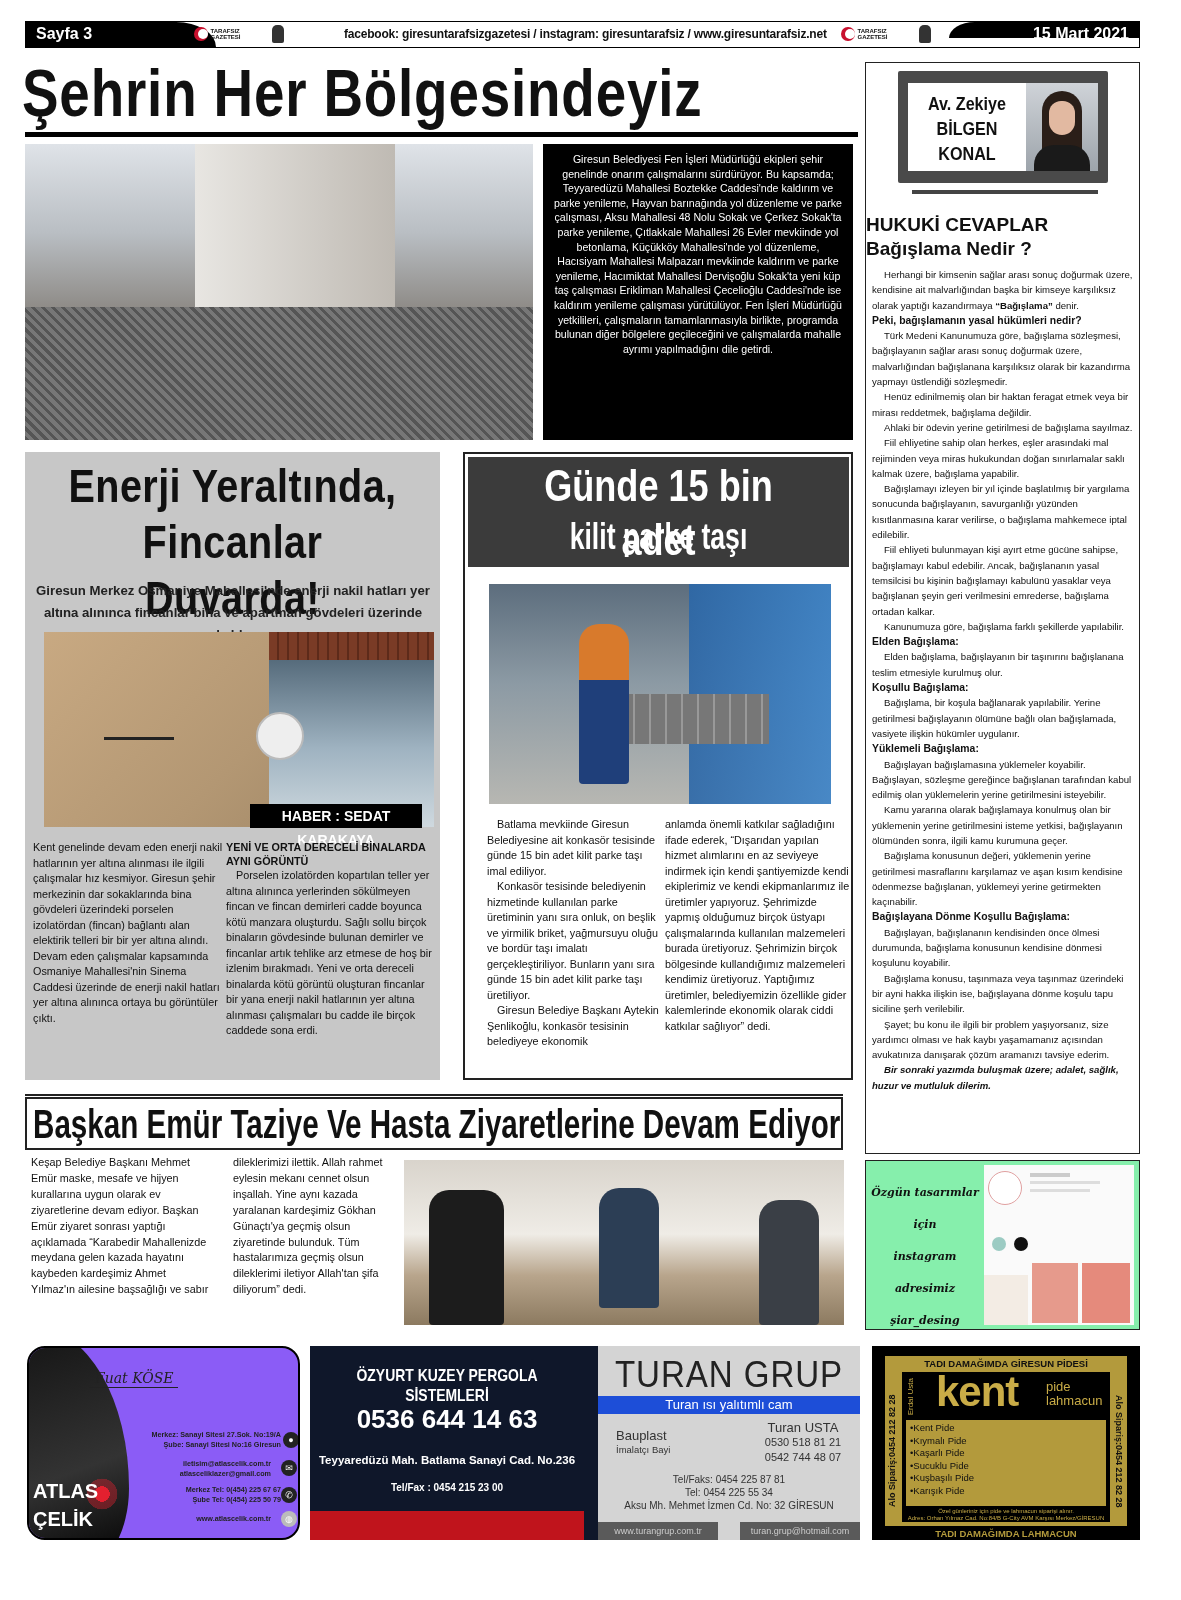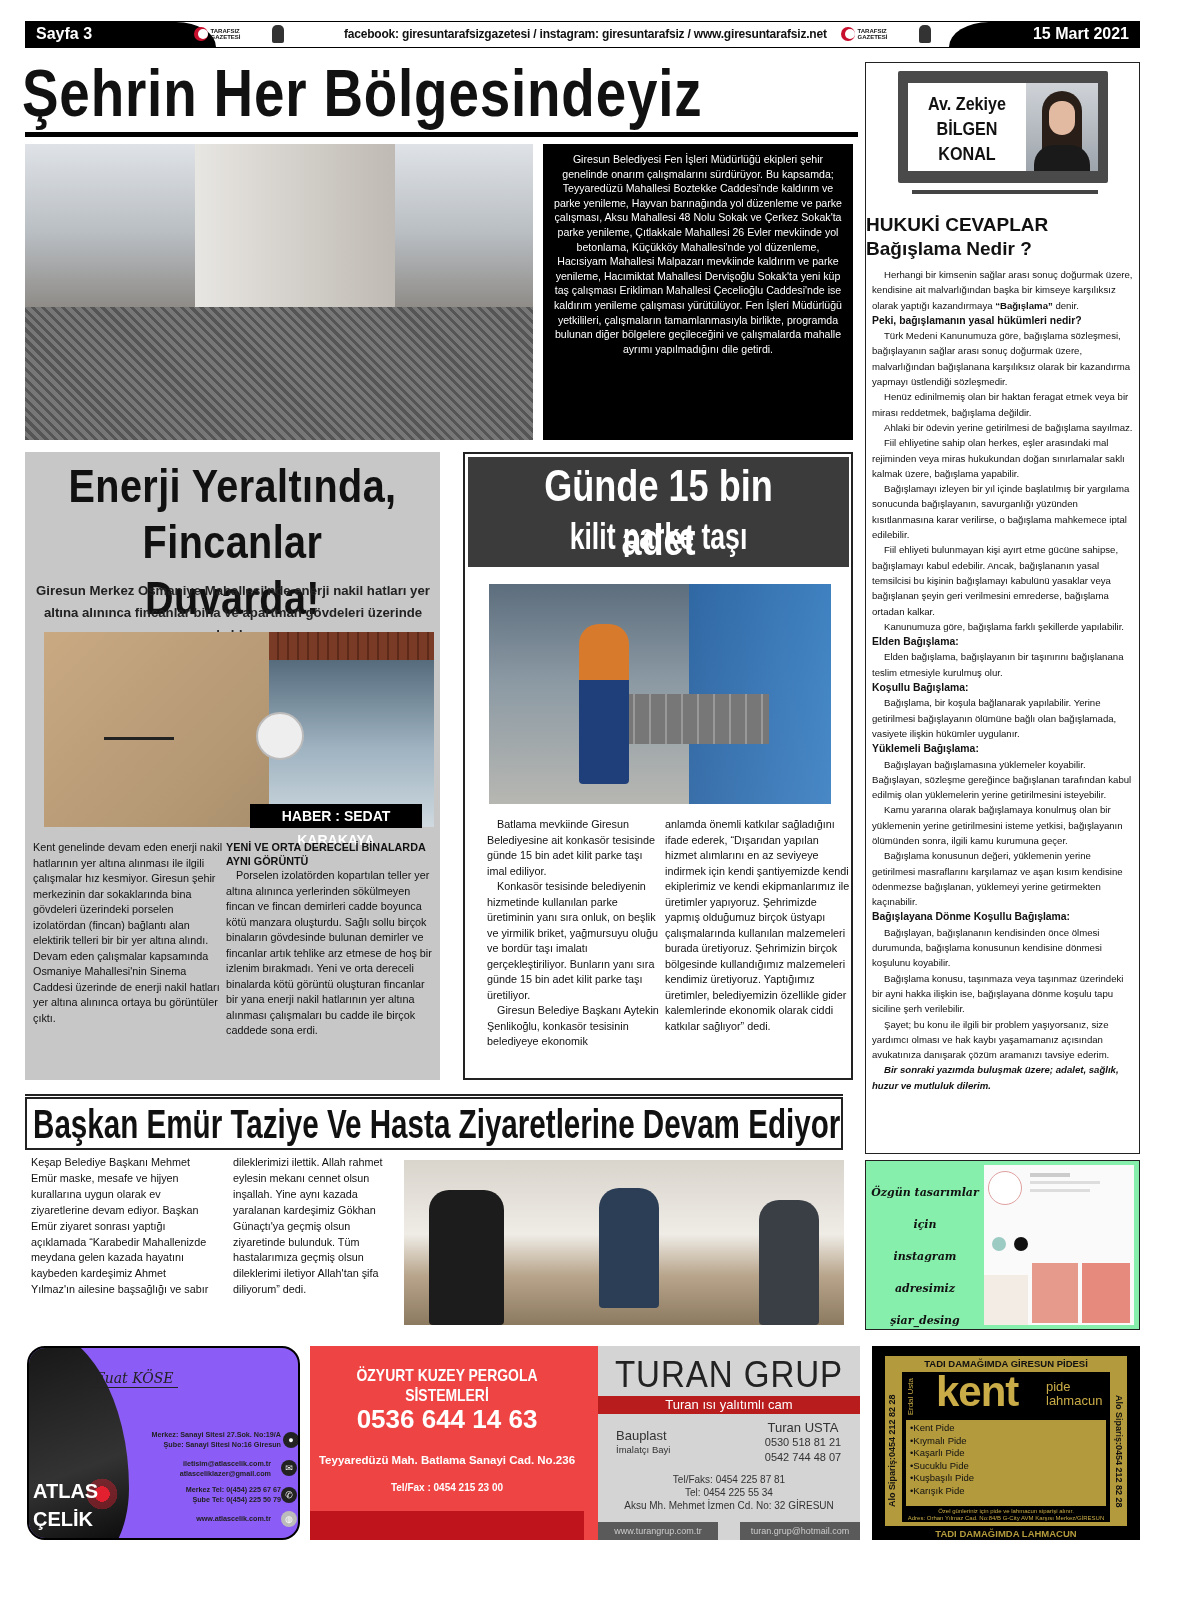--- a/index.html
+++ b/index.html
@@ -1,21 +1,21 @@
 <!DOCTYPE html>
 <html><head>
 <meta charset="utf-8">
 <style>
 *{box-sizing:border-box;margin:0;padding:0}
 body{width:1181px;height:1600px;background:#fff;font-family:"Liberation Sans",sans-serif;color:#111;position:relative;overflow:hidden}
 .abs{position:absolute}
 
 #topbar{left:25px;top:21px;width:1115px;height:27px;border:1px solid #000;background:#fff}
 #tb-left{left:0;top:0;width:190px;height:25px;background:#000;border-top-right-radius:40px 25px}
-#tb-right{right:0;top:0;width:190px;height:25px;background:#000;border-top-left-radius:40px 25px}
+#tb-right{right:0;top:0;width:190px;height:16px;background:#000;border-top-left-radius:40px 25px}
 #tb-page{left:10px;top:3px;color:#fff;font-weight:bold;font-size:16px}
 #tb-date{right:10px;top:3px;color:#fff;font-weight:bold;font-size:16px}
 #tb-social{left:318px;top:5px;font-size:12px;font-weight:bold;letter-spacing:-.2px}
 .logo{width:90px;height:22px;top:1px;display:flex;align-items:center;gap:3px;font-size:6px;font-weight:bold}
 .logo .moon{width:14px;height:14px;border-radius:50%;background:#c8102e;position:relative}
 .logo .moon:after{content:"";position:absolute;left:4px;top:2px;width:10px;height:10px;border-radius:50%;background:#fff}
 .logo .fig{width:12px;height:18px;background:#333;border-radius:5px 5px 2px 2px}
 
 #h1{left:22px;top:55px;font-size:66px;font-weight:900;letter-spacing:1px;font-family:"Liberation Sans",sans-serif;transform:scaleX(.83);transform-origin:left top;white-space:nowrap}
 #h1-rule{left:25px;top:132px;width:833px;height:5px;background:#000}
@@ -82,29 +82,29 @@
 .person{position:absolute;border-radius:20px 20px 4px 4px}
 
 #ad-atlas{left:27px;top:1346px;width:273px;height:194px;border:2px solid #000;border-radius:18px;background:#8b5cf6;overflow:hidden}
 #atlas-swoosh{left:-40px;top:-20px;width:140px;height:240px;background:linear-gradient(160deg,#111,#333 60%,#000);border-radius:0 80% 40% 0}
 #atlas-name{left:60px;top:22px;font-family:"DejaVu Serif",serif;font-style:italic;font-size:14px;color:#222;border-bottom:1px solid #222;padding:0 4px 1px 6px}
 #atlas-brand1{left:4px;top:132px;color:#fff;font-weight:900;font-size:20px}
 #atlas-brand2{left:4px;top:160px;color:#fff;font-weight:900;font-size:20px}
 #atlas-burst{left:55px;top:128px;width:36px;height:36px;border-radius:50%;background:radial-gradient(circle,#e3202f 0 30%,rgba(227,32,47,.4) 31% 60%,transparent 61%)}
 .atlas-line{position:absolute;font-size:7.2px;font-weight:bold;color:#222;text-align:right;line-height:10px}
 .atlas-ic{position:absolute;width:16px;height:16px;border-radius:50%;background:#222;color:#fff;font-size:9px;line-height:16px;text-align:center}
-#ad-ozyurt{left:310px;top:1346px;width:306px;height:194px;background:#ef4444;color:#fff;text-align:center}
+#ad-ozyurt{left:310px;top:1346px;width:306px;height:194px;background:#0f172a;color:#fff;text-align:center}
 #ozyurt-name{left:0;top:20px;width:274px;font-size:17px;font-weight:bold;transform:scaleX(.82);transform-origin:center top}
 #ozyurt-phone{left:0;top:58px;width:274px;font-size:26px;font-weight:bold}
 #ozyurt-addr{left:0;top:108px;width:274px;font-size:11.5px;font-weight:bold}
 #ozyurt-tel{left:0;top:136px;width:274px;font-size:10px;font-weight:bold}
 #ozyurt-stripe{left:0;top:165px;width:274px;height:29px;background:#c0141c}
 #ad-turan{left:598px;top:1346px;width:262px;height:194px;background:#d4d4d4}
 #turan-name{left:0;top:8px;width:262px;text-align:center;font-size:36px;font-weight:normal;letter-spacing:1px;color:#222;transform:scaleX(.92);transform-origin:center top}
-#turan-bar{left:0;top:50px;width:262px;height:18px;background:#b91c1c;color:#fff;text-align:center;font-size:13px;line-height:18px}
+#turan-bar{left:0;top:50px;width:262px;height:18px;background:#1d4ed8;color:#fff;text-align:center;font-size:13px;line-height:18px}
 #turan-left1{left:18px;top:82px;font-size:13px;color:#333}
 #turan-left2{left:18px;top:98px;font-size:9.5px;color:#333}
 #turan-usta{left:160px;top:74px;font-size:13px;color:#333;width:90px;text-align:center}
 #turan-p1{left:160px;top:90px;font-size:11px;color:#333;width:90px;text-align:center}
 #turan-p2{left:160px;top:105px;font-size:11px;color:#333;width:90px;text-align:center}
 #turan-tel1,#turan-tel2,#turan-addr{left:0;width:262px;text-align:center;font-size:10px;color:#333}
 #turan-tel1{top:128px}#turan-tel2{top:141px}#turan-addr{top:154px}
 #turan-foot{left:0;top:176px;width:262px;height:18px;display:flex;gap:22px}
 #turan-foot span{flex:1;background:#5a5a5a;color:#ccc;font-size:9px;line-height:18px;text-align:center}
 #ad-kent{left:872px;top:1346px;width:268px;height:194px;background:#000}

